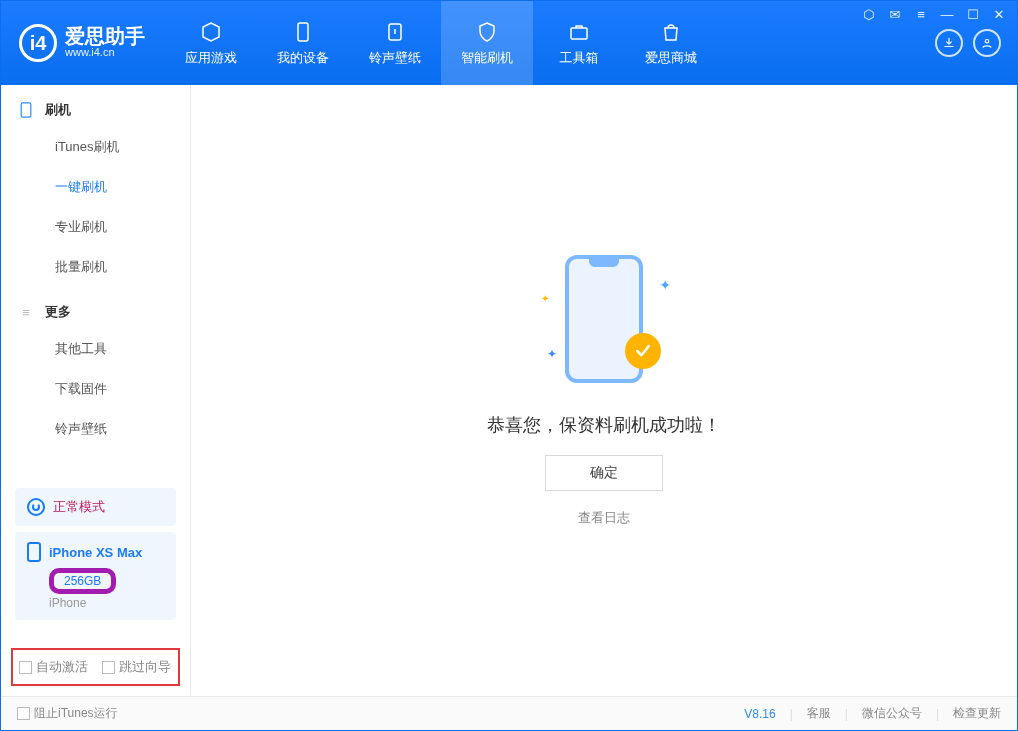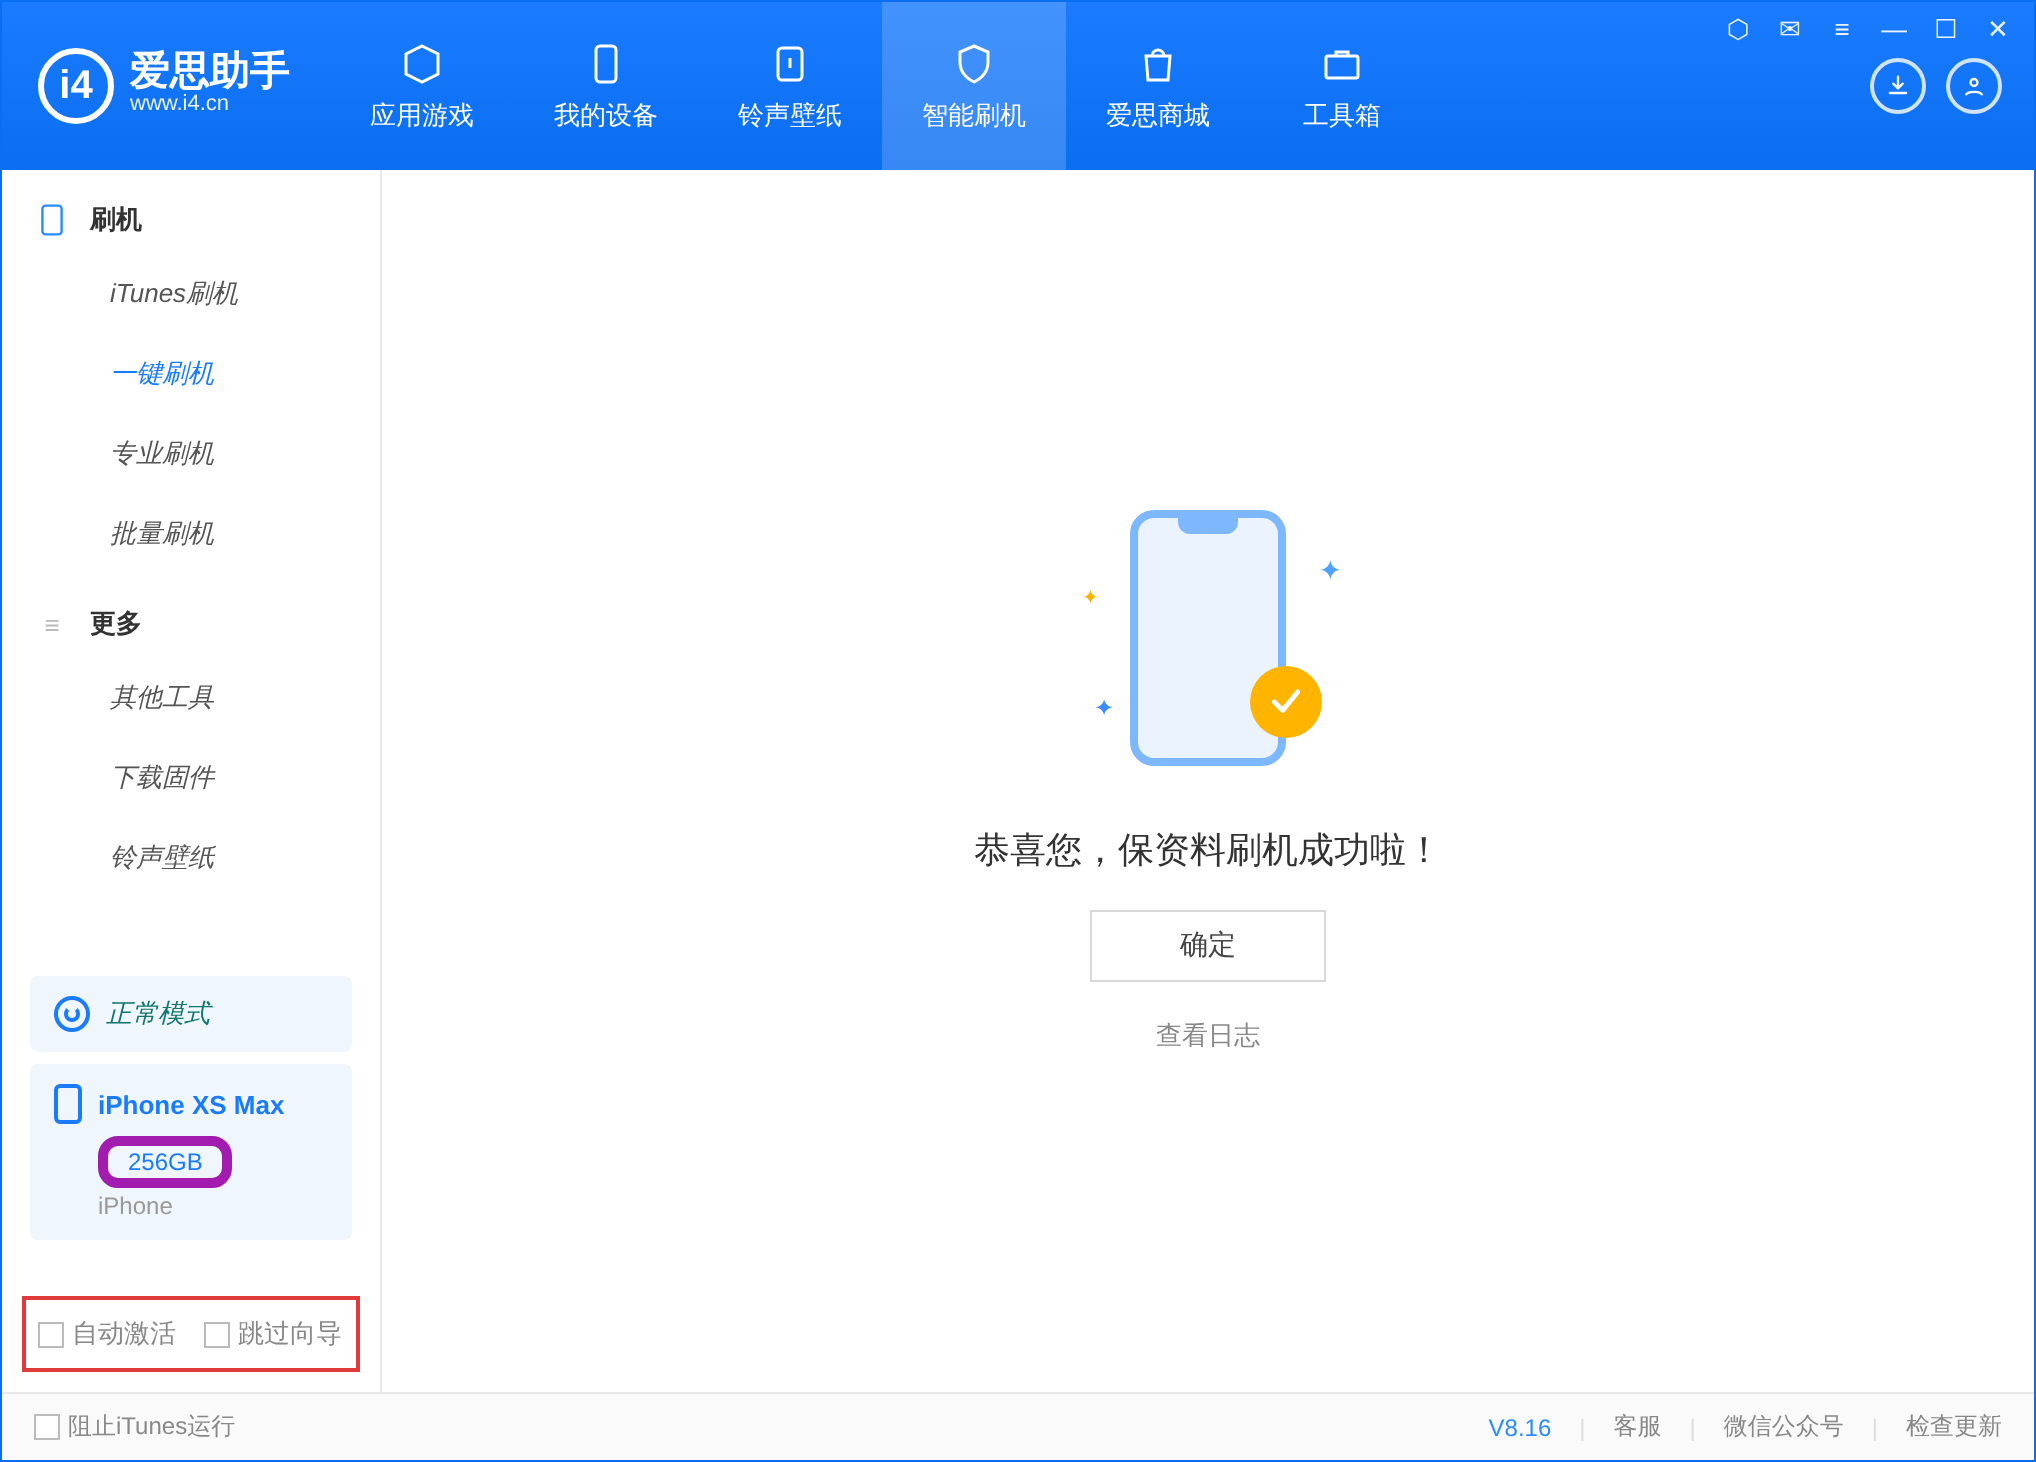--- a/index.html
+++ b/index.html
@@ -67,29 +67,29 @@
   font-size: 13px; color: #333;
 }
 .sb-section-title {
   display: flex; align-items: center; gap: 12px;
   padding: 16px 18px 8px;
   font-weight: bold; color: #333;
 }
 .sb-section-title .sicon { color:#2a8cff; width:14px; height:14px; display:flex; align-items:center; justify-content:center;}
 .sb-item {
   padding: 11px 18px 11px 54px;
-  cursor: pointer; color: #555; font-style: italic;
+  cursor: pointer; color: #555;
 }
 .sb-item.active { color: #1a7bff; }
 .sb-spacer { flex: 1; }
 .sb-card {
   margin: 6px 14px; padding: 10px 12px;
   background: #f0f6fd; border-radius: 4px;
   display: flex; align-items: center; gap: 8px;
-  color: #0f766e; font-size: 13px; font-style: italic;
+  color: #be185d; font-size: 13px;
 }
 .sb-card .cicon { width:18px; height:18px; border:2px solid #1a7bff; border-radius:50%; position:relative; }
 .sb-devcard {
   margin: 0 14px 24px; padding: 10px 12px;
   background: #f0f6fd; border-radius: 4px;
 }
 .sb-devcard .deviceline { display:flex; align-items:center; gap:8px; color:#1a7bff; font-weight:bold; }
 .sb-devcard .deviceline .dicon { width:14px; height:20px; border:2px solid #1a7bff; border-radius:3px; }
 .sb-devcard .badge {
   display:inline-block; margin:6px 0 2px 22px; padding:1px 10px;
@@ -198,34 +198,34 @@
         <span class="ico">
             <svg viewBox="0 0 24 24" width="24" height="24">
               <path d="M12 3l7 3v5c0 5-3 8-7 10-4-2-7-5-7-10V6z" fill="none" stroke="#fff" stroke-width="1.5"></path>
             </svg>
           </span>
         <span>智能刷机</span>
       </div>
       <div class="nav-tab">
         <span class="ico">
             <svg viewBox="0 0 24 24" width="24" height="24">
+              <rect x="4" y="8" width="16" height="11" rx="1" fill="none" stroke="#fff" stroke-width="1.5"></rect>
+              <path d="M9 8V6h6v2" stroke="#fff" stroke-width="1.5" fill="none"></path>
+            </svg>
+          </span>
+        <span>工具箱</span>
+      </div>
+      <div class="nav-tab">
+        <span class="ico">
+            <svg viewBox="0 0 24 24" width="24" height="24">
               <path d="M6 8h12l-1 12H7z" fill="none" stroke="#fff" stroke-width="1.5"></path>
               <path d="M9 8a3 3 0 016 0" fill="none" stroke="#fff" stroke-width="1.5"></path>
             </svg>
           </span>
         <span>爱思商城</span>
-      </div>
-      <div class="nav-tab">
-        <span class="ico">
-            <svg viewBox="0 0 24 24" width="24" height="24">
-              <rect x="4" y="8" width="16" height="11" rx="1" fill="none" stroke="#fff" stroke-width="1.5"></rect>
-              <path d="M9 8V6h6v2" stroke="#fff" stroke-width="1.5" fill="none"></path>
-            </svg>
-          </span>
-        <span>工具箱</span>
       </div>
     </div>
     <div class="header-spacer"></div>
     <div class="header-icons">
       <div class="hicon-circle">
         <svg viewBox="0 0 24 24" width="14" height="14">
             <path d="M12 4v10m0 0l-4-4m4 4l4-4M5 18h14" stroke="#fff" stroke-width="2" fill="none" stroke-linecap="round"></path>
           </svg>
       </div>
       <div class="hicon-circle">

